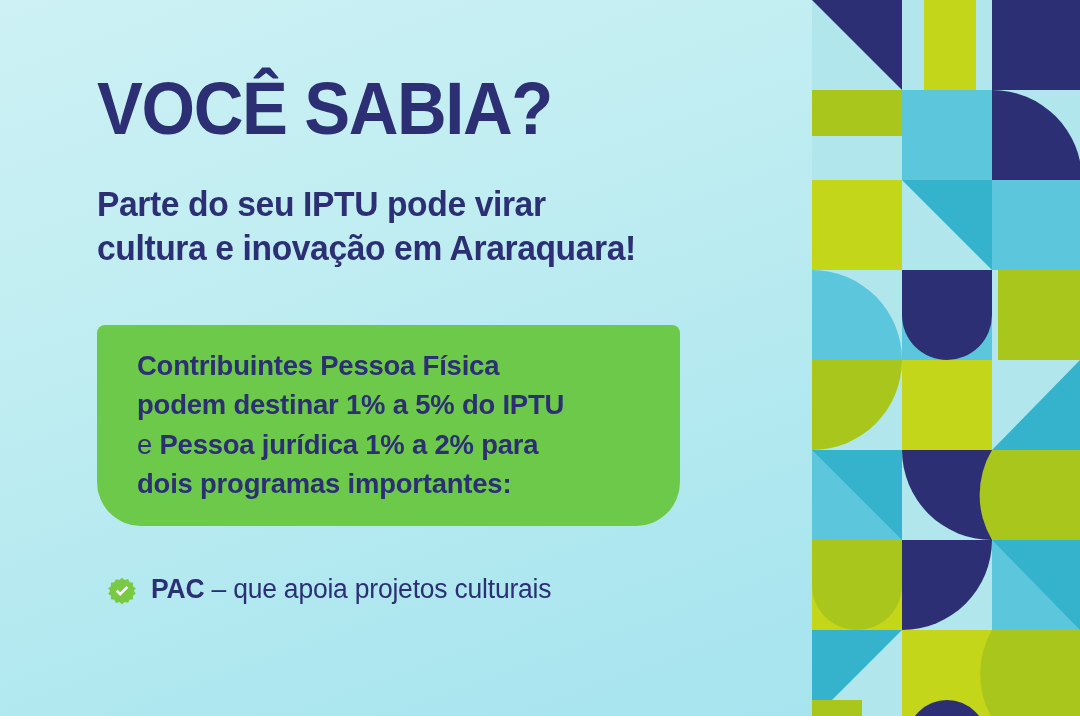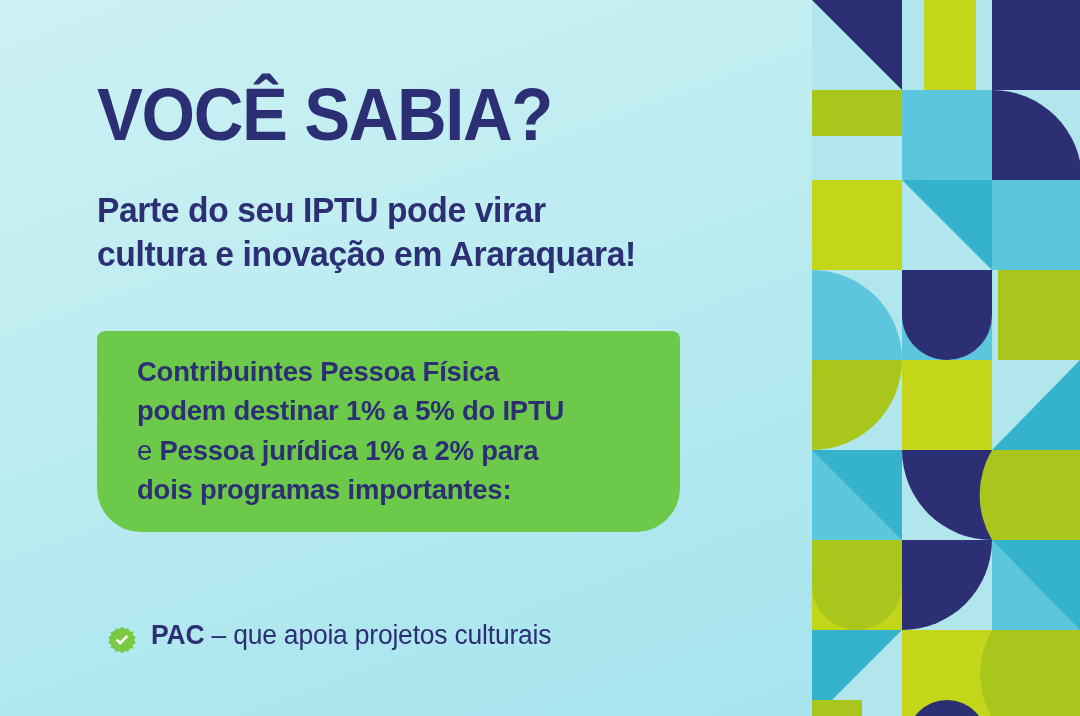--- a/index.html
+++ b/index.html
@@ -12,21 +12,21 @@
     width: 1080px;
     height: 716px;
     overflow: hidden;
     font-family: "Liberation Sans", sans-serif;
     background: linear-gradient(160deg, #CDF1F4 0%, #BFEDF1 35%, #ACE6EF 75%, #A3E3EE 100%);
   }
 
   
   #content {
     position: absolute;
-    left: 0; top: 6px;
+    left: 0; top: 0;
     width: 812px;
     height: 549px;
   }
 
   #headline {
     position: absolute;
     left: 97px;
     top: 72px;
     font-size: 74px;
     line-height: 1.0;
@@ -80,23 +80,22 @@
 
   
   #bullets {
     position: absolute;
     left: 108px;
     top: 570px;
     width: 660px;
   }
   .bullet-row {
     display: flex;
-    align-items: flex-end;
+    align-items: flex-start;
     margin-bottom: 6px;
-    margin-top: 40px;
   }
   .bullet-badge {
     flex: 0 0 auto;
     width: 28px;
     height: 28px;
     margin-top: 7px;
     margin-right: 15px;
   }
   .bullet-text {
     font-size: 27px;

